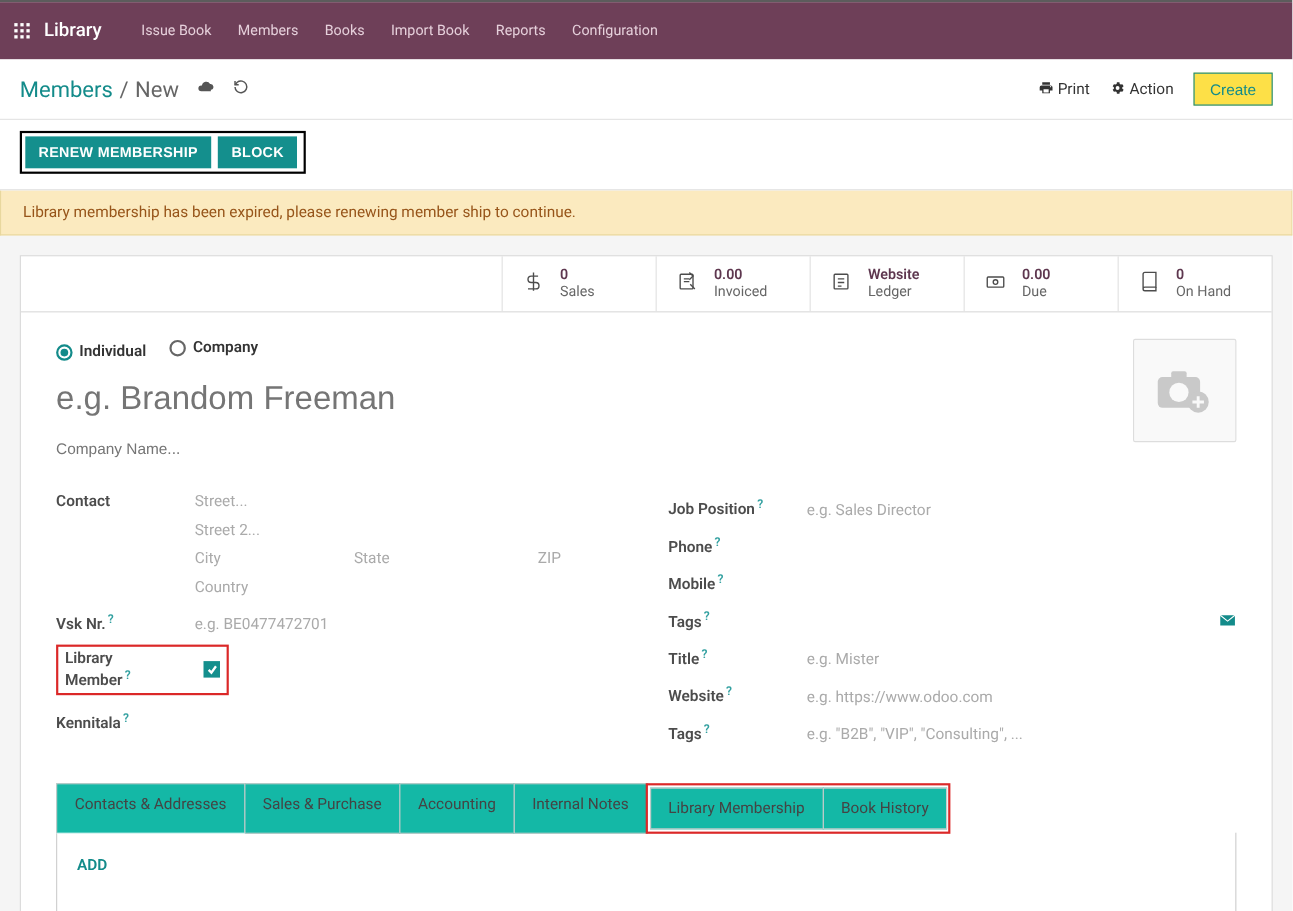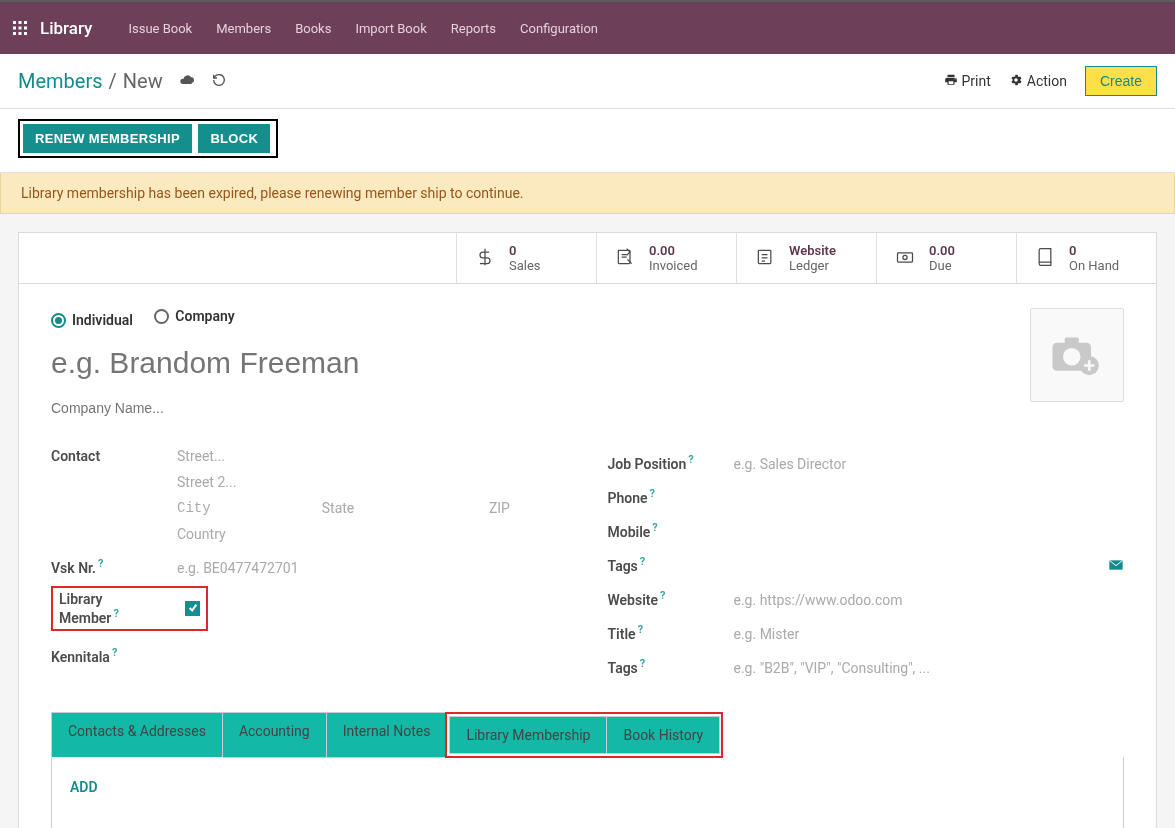--- a/index.html
+++ b/index.html
@@ -210,21 +210,21 @@
 
     <div class="cols">
       <div class="col">
         <div class="frow" style="align-items:flex-start;">
           <span class="lbl">Contact</span>
           <div class="val">
             <div class="addr-stack" style="width:100%;">
               <span class="ph">Street...</span>
               <span class="ph">Street 2...</span>
               <div class="addr-line">
-                <span class="ph" style="flex:1.2;font-family:Liberation Mono, monospace;">City</span>
+                <span class="ph" style="flex:1.2;">City</span>
                 <span class="ph" style="flex:1.4;">State</span>
                 <span class="ph" style="flex:0.7;">ZIP</span>
               </div>
               <span class="ph">Country</span>
             </div>
           </div>
         </div>
         <div class="frow">
           <span class="lbl"><span>Vsk Nr.</span><span class="q">?</span></span>
           <span class="val">
@@ -272,42 +272,43 @@
             <span class="lbl"><span>Tags</span><span class="q">?</span></span>
             <span class="val">
               <span class="ph" style="flex:1;"></span>
               <span class="email-icon"><svg width="16" height="12" viewBox="0 0 24 18" fill="#138b8a">
                   <path d="M2 2h20v14H2Z"></path>
                   <path d="m2 2 10 8L22 2" fill="none" stroke="#fff" stroke-width="1.5"></path>
                 </svg></span>
             </span>
           </div>
         <div class="frow">
+            <span class="lbl"><span>Title</span><span class="q">?</span></span>
+            <span class="val">
+              <span class="ph">e.g. Mister</span>
+            </span>
+          </div>
+        <div class="frow">
             <span class="lbl"><span>Website</span><span class="q">?</span></span>
             <span class="val">
               <span class="ph">e.g. https://www.odoo.com</span>
-            </span>
-          </div>
-        <div class="frow">
-            <span class="lbl"><span>Title</span><span class="q">?</span></span>
-            <span class="val">
-              <span class="ph">e.g. Mister</span>
             </span>
           </div>
         <div class="frow">
             <span class="lbl"><span>Tags</span><span class="q">?</span></span>
             <span class="val">
               <span class="ph">e.g. "B2B", "VIP", "Consulting", ...</span>
             </span>
           </div>
       </div>
     </div>
 
     <div class="tabs">
       <div class="tab active">Contacts &amp; Addresses</div>
+      <div class="tab">Sales &amp; Purchase</div>
       <div class="tab">Accounting</div>
       <div class="tab">Internal Notes</div>
       <span class="tab-hl">
         <div class="tab">Library Membership</div>
         <div class="tab">Book History</div>
       </span>
     </div>
     <div class="tab-content">
       <span class="add">ADD</span>
     </div>

